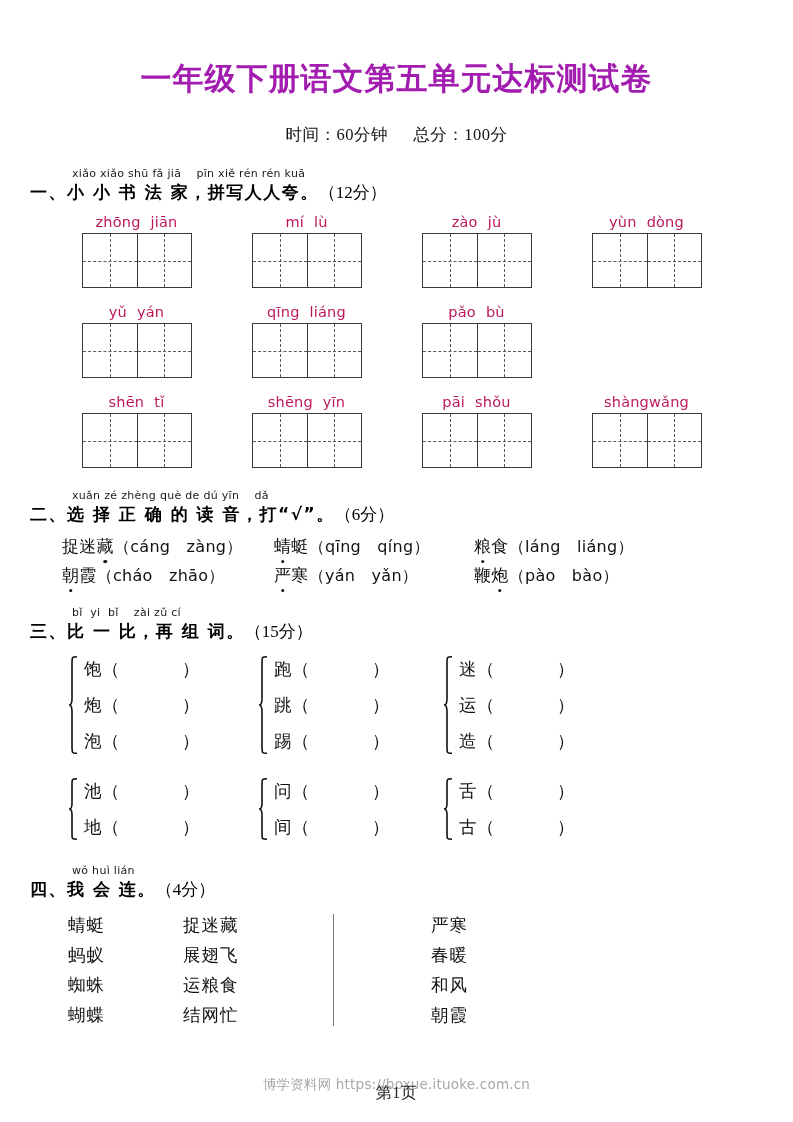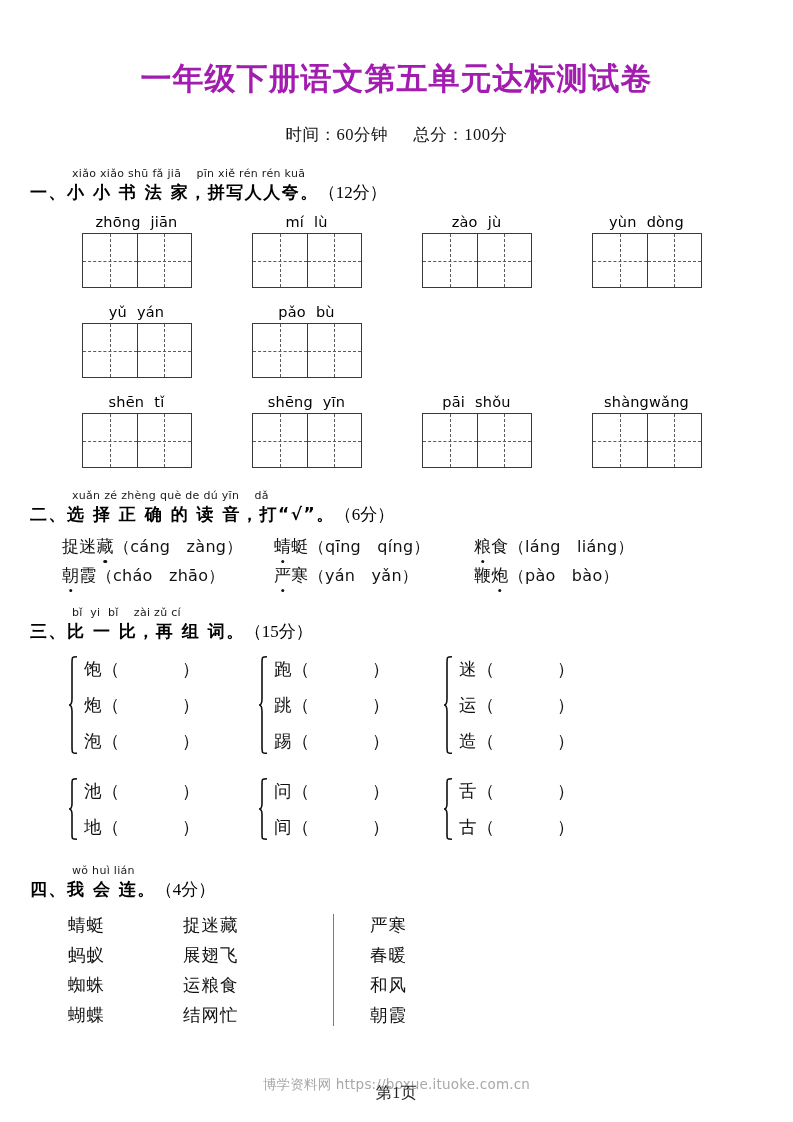--- a/index.html
+++ b/index.html
@@ -78,21 +78,21 @@
     margin-right: 33px;
   }
   .tz-item:last-child { margin-right: 0; }
   .tz-pinyin {
     font-family: "DejaVu Sans", "Liberation Sans", sans-serif;
     font-size: 14.5px;
     text-align: center;
     letter-spacing: 0.2px;
     margin-bottom: 3px;
     white-space: nowrap;
-    color: #000000;
+    color: #be185d;
   }
   .tz-pinyin .sp { display: inline-block; width: 10px; }
   .tz-grid {
     display: flex;
     border: 1.2px solid #3a3a3a;
     width: 110px;
     height: 55px;
     margin: 0 auto;
     box-sizing: border-box;
     background: #fff;
@@ -188,21 +188,21 @@
     align-items: stretch;
   }
   .match-block { display: flex; }
   .match-col {
     font-size: 17.5px;
     line-height: 30px;
     letter-spacing: 1px;
   }
   .match-col.left-a  { width: 115px; }
   .match-col.left-b  { width: 140px; }
-  .match-col.right-a { width: 98px; }
+  .match-col.right-a { width: 98px; text-align: right; }
   .match-col.right-b { width: 90px; }
   .match-divider {
     width: 1px;
     background: #7a7a7a;
     margin: 4px 36px 4px 10px;
   }
 
   
   .footer {
     position: absolute;
@@ -273,20 +273,27 @@
         <div class="tz-grid">
             <div class="tz-cell"></div>
             <div class="tz-cell"></div>
           </div>
       </div>
     </div>
 
     <div class="tz-row" style="margin-top:16px;">
       <div class="tz-item">
         <div class="tz-pinyin"><span>yǔ</span><span class="sp"></span><span>yán</span></div>
+        <div class="tz-grid">
+            <div class="tz-cell"></div>
+            <div class="tz-cell"></div>
+          </div>
+      </div>
+      <div class="tz-item">
+        <div class="tz-pinyin"><span>qīng</span><span class="sp"></span><span>liáng</span></div>
         <div class="tz-grid">
             <div class="tz-cell"></div>
             <div class="tz-cell"></div>
           </div>
       </div>
       <div class="tz-item">
         <div class="tz-pinyin"><span>pǎo</span><span class="sp"></span><span>bù</span></div>
         <div class="tz-grid">
             <div class="tz-cell"></div>
             <div class="tz-cell"></div>

